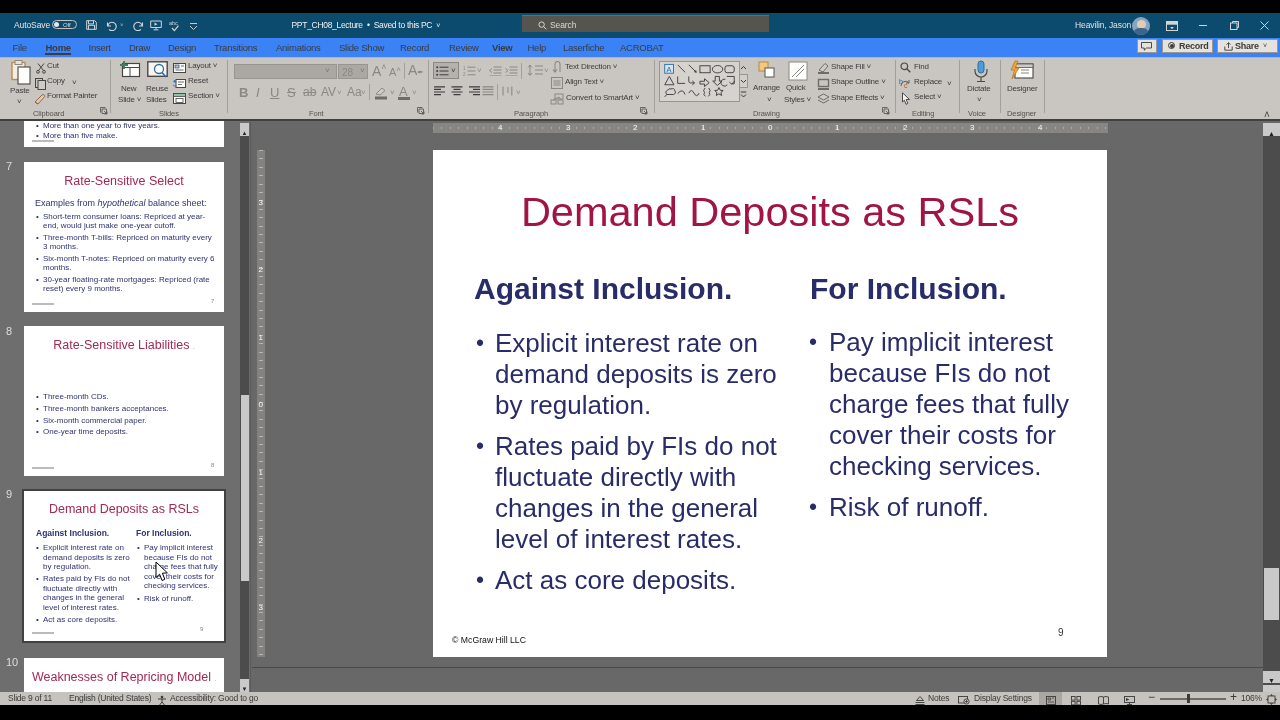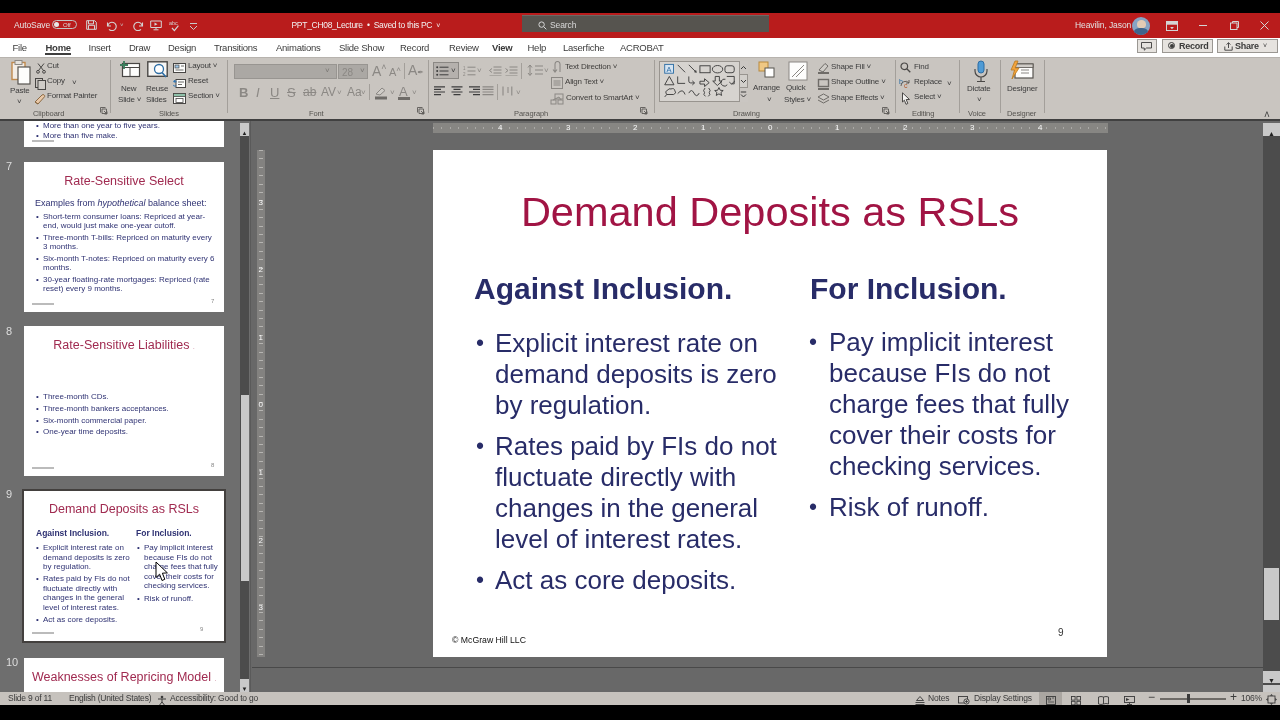--- a/index.html
+++ b/index.html
@@ -2,25 +2,25 @@
 <html><head>
 <meta charset="utf-8">
 <style>
   * { margin:0; padding:0; box-sizing:border-box; }
   html,body { width:1280px; height:720px; overflow:hidden; background:#000; }
   body { font-family:"Liberation Sans", sans-serif; }
   #screen { position:absolute; left:0; top:0; width:1280px; height:720px; background:#000; }
   .abs { position:absolute; }
 
   
-  #titlebar { position:absolute; left:0; top:13px; width:1280px; height:25px; background:#b91c1c; color:#e6e6e6; font-size:8.5px; letter-spacing:-0.1px; }
+  #titlebar { position:absolute; left:0; top:13px; width:1280px; height:25px; background:#0c4a6e; color:#e6e6e6; font-size:8.5px; letter-spacing:-0.1px; }
   #titlebar .t { position:absolute; top:0; height:25px; line-height:25px; }
 
   
-  #tabrow { position:absolute; left:0; top:38px; width:1280px; height:19px; background:#ffffff; color:#3b3b3b; font-size:9.5px; letter-spacing:-0.25px; }
+  #tabrow { position:absolute; left:0; top:38px; width:1280px; height:19px; background:#3b82f6; color:#3b3b3b; font-size:9.5px; letter-spacing:-0.25px; }
   #tabrow .tab { position:absolute; top:0; height:19px; line-height:19px; }
 
   
   #ribbon { position:absolute; left:0; top:57px; width:1280px; height:62px; background:#c9c5c0; color:#3c3c3c; font-size:8px; }
   .rsep { position:absolute; top:3px; height:53px; width:1px; background:#a39f9a; }
   .glabel { position:absolute; top:52px; font-size:7.5px; color:#55534f; letter-spacing:-0.1px; }
   .rlab { position:absolute; font-size:8px; letter-spacing:-0.2px; color:#3c3c3c; white-space:nowrap; }
 
   
   #work { position:absolute; left:0; top:119px; width:1280px; height:573px; background:#686868; }
@@ -356,21 +356,21 @@
     <svg class="abs" style="left:817px;top:21px;" width="13" height="12" viewBox="0 0 13 12">
         <rect x="1.5" y="1.5" width="10" height="7" fill="none" stroke="#6f6c68" stroke-width="1.4"></rect>
         <rect x="1" y="10" width="11" height="2.5" fill="#6f6c68"></rect>
       </svg>
     <div class="rlab" style="left:831px;top:20px;">Shape Outline <span style="font-size:8px;">˅</span></div>
     <svg class="abs" style="left:817px;top:36px;" width="13" height="12" viewBox="0 0 13 12">
         <path d="M6.5 1 L12 4 6.5 7 1 4 z" fill="#cfccc7" stroke="#6f6c68"></path>
         <path d="M1 7 l5.5 3 L12 7" fill="none" stroke="#6f6c68"></path>
       </svg>
     <div class="rlab" style="left:831px;top:36px;">Shape Effects <span style="font-size:8px;">˅</span></div>
-    <div class="glabel" style="left:733px;">Drawing</div>
+    <div class="glabel" style="left:753px;">Drawing</div>
     <svg class="abs" style="left:882px;top:50px;" width="8" height="8" viewBox="0 0 8 8">
         <path d="M0.5 0.5 h5 M0.5 0.5 v5 M2 2 h4.5 v4.5 h-4.5 z M4 4 l3 3 M7 4.5 v2.5 h-2.5" fill="none" stroke="#5c5a57" stroke-width="0.9"></path>
       </svg>
     <div class="rsep" style="left:895px;"></div>
 
     <svg class="abs" style="left:900px;top:5px;" width="11" height="11" viewBox="0 0 11 11">
         <circle cx="4.3" cy="4.3" r="3.3" fill="none" stroke="#4a4846" stroke-width="1.2"></circle>
         <path d="M7 7 l3.3 3.3" stroke="#4a4846" stroke-width="1.3"></path>
       </svg>
     <div class="rlab" style="left:914px;top:5px;">Find</div>

